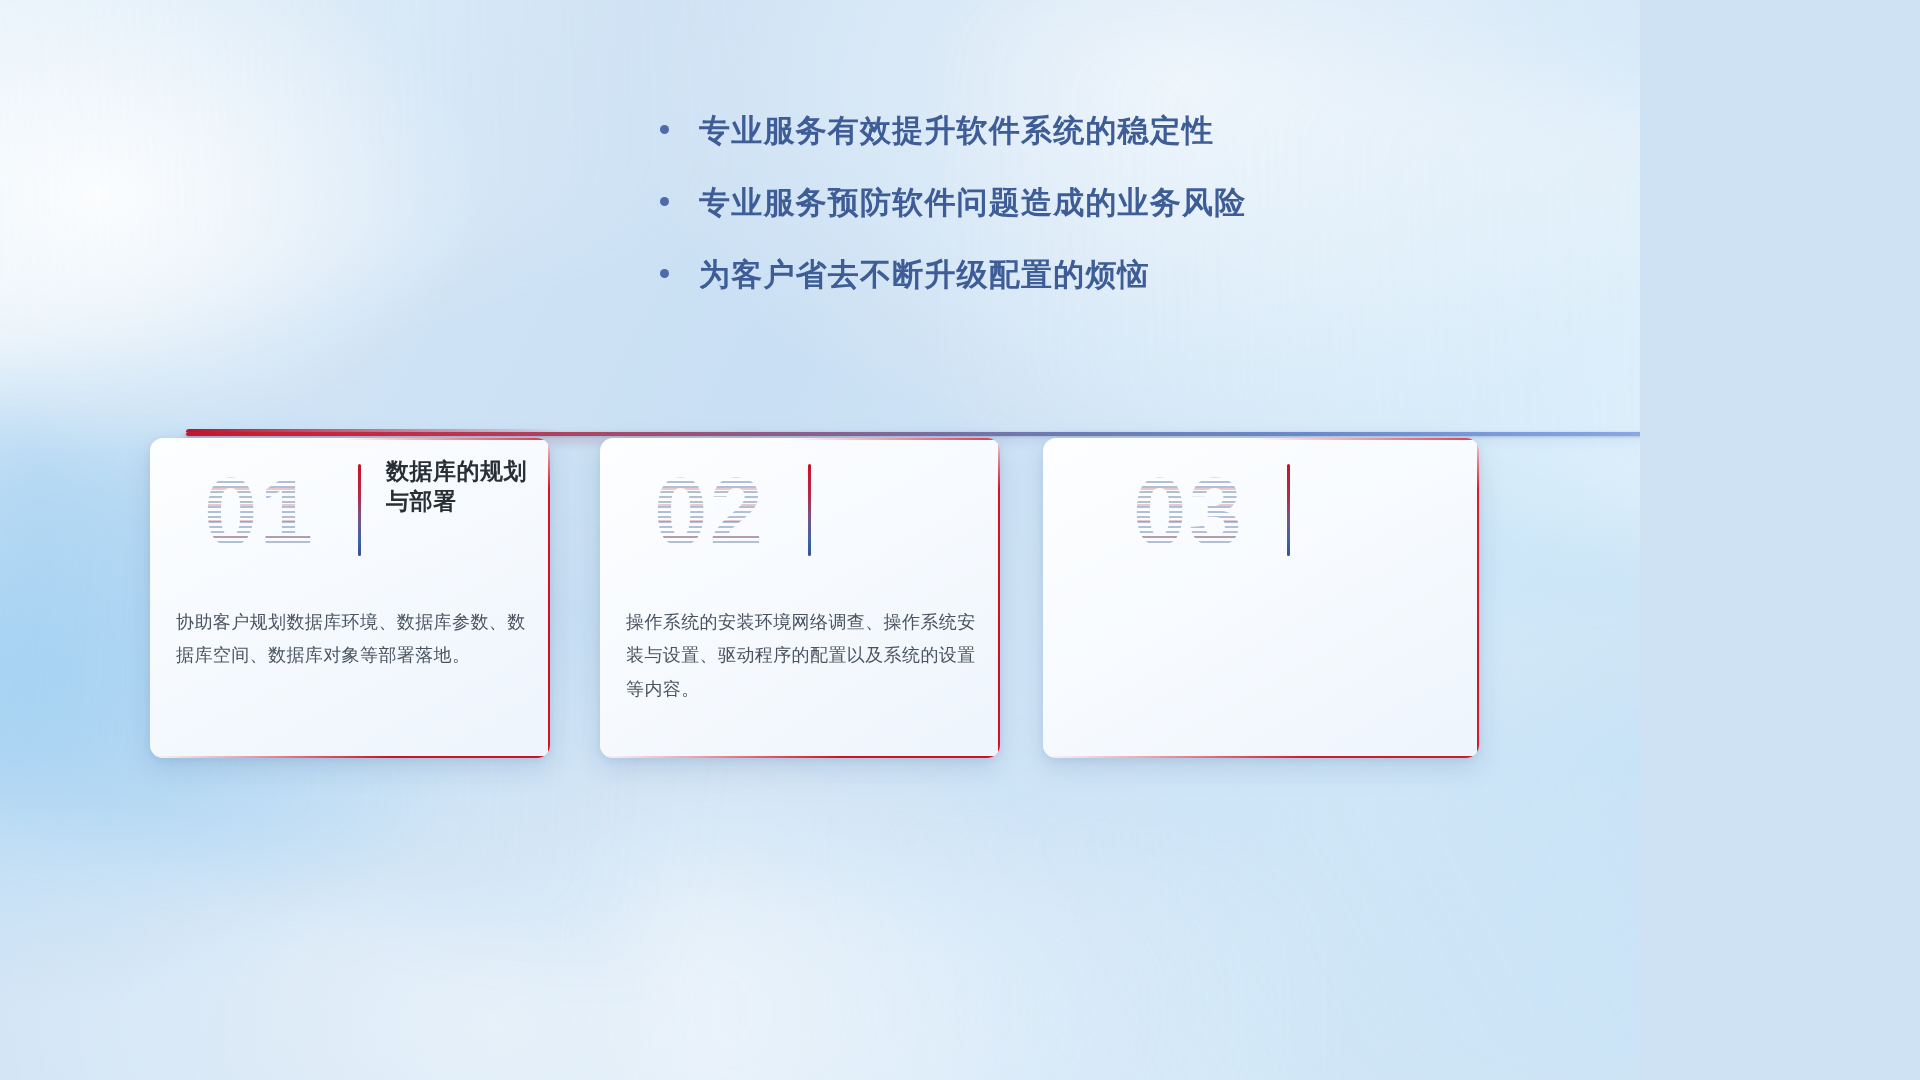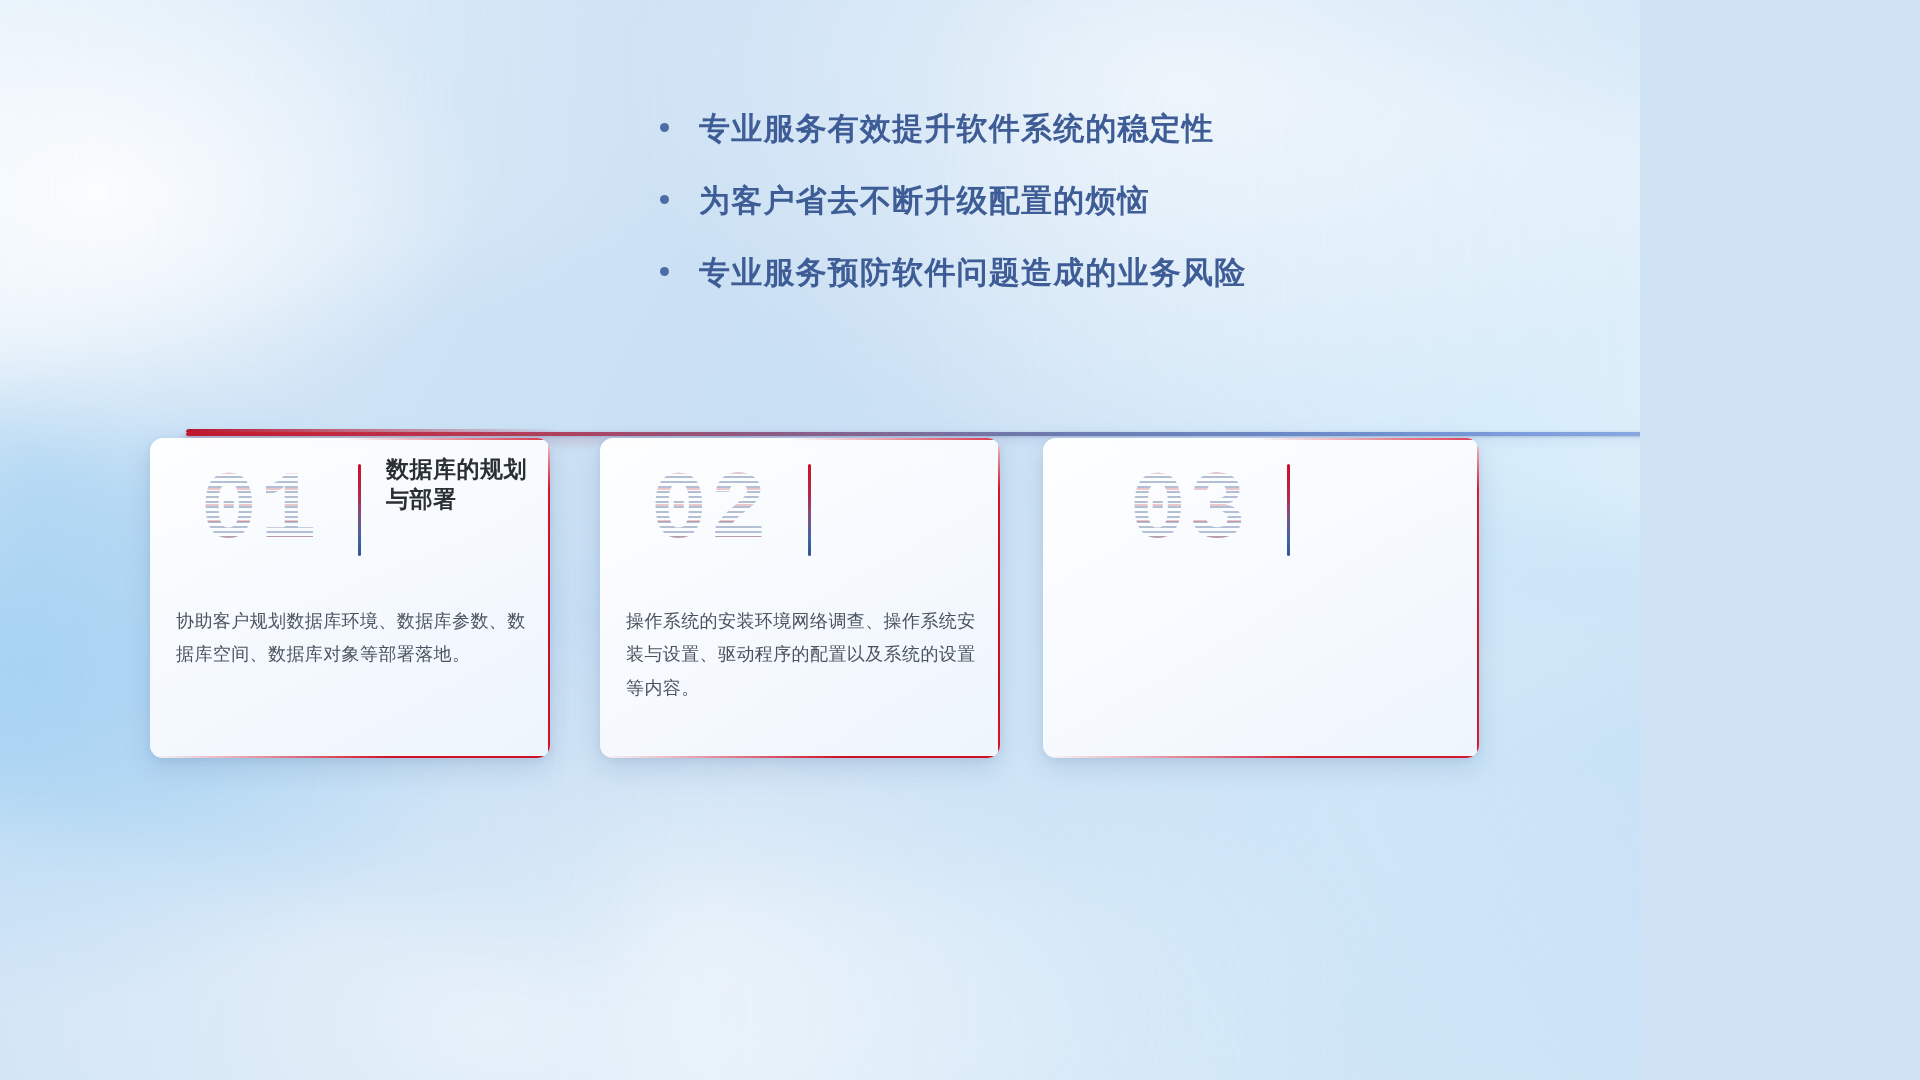--- a/index.html
+++ b/index.html
@@ -11,21 +11,20 @@
   #slide{
     position:relative;width:1640px;height:1080px;overflow:hidden;
     background:
       radial-gradient(ellipse 620px 420px at 6% 18%, rgba(255,255,255,.85) 0%, rgba(255,255,255,0) 62%),
       radial-gradient(ellipse 700px 520px at 2% 62%, rgba(168,212,244,.75) 0%, rgba(168,212,244,0) 65%),
       radial-gradient(ellipse 900px 600px at 30% 95%, rgba(255,255,255,.55) 0%, rgba(255,255,255,0) 70%),
       radial-gradient(ellipse 820px 560px at 72% 8%, rgba(255,255,255,.62) 0%, rgba(255,255,255,0) 68%),
       radial-gradient(ellipse 760px 520px at 96% 40%, rgba(196,228,248,.8) 0%, rgba(196,228,248,0) 70%),
       radial-gradient(ellipse 900px 620px at 88% 96%, rgba(213,232,247,.85) 0%, rgba(213,232,247,0) 72%),
       linear-gradient(118deg,#d6e9f7 0%,#cfe3f5 22%,#c9dff3 44%,#cfe4f6 63%,#d6e9f8 82%,#cfe2f2 100%);
-    font-family: Liberation Mono, monospace;
   }
   
   .streak{position:absolute;pointer-events:none;filter:blur(34px);opacity:.55;}
   .s1{left:-180px;top:-120px;width:900px;height:420px;background:linear-gradient(100deg,rgba(255,255,255,.9),rgba(255,255,255,0));transform:rotate(-12deg);}
   .s2{left:-60px;top:520px;width:760px;height:360px;background:linear-gradient(80deg,rgba(150,202,240,.75),rgba(150,202,240,0));transform:rotate(14deg);}
   .s3{right:-120px;top:60px;width:820px;height:420px;background:linear-gradient(260deg,rgba(255,255,255,.75),rgba(255,255,255,0));transform:rotate(9deg);}
   .s4{right:-140px;bottom:-60px;width:900px;height:400px;background:linear-gradient(250deg,rgba(186,222,247,.8),rgba(186,222,247,0));transform:rotate(-8deg);}
   .s5{left:640px;top:880px;width:700px;height:260px;background:linear-gradient(90deg,rgba(255,255,255,.7),rgba(255,255,255,0));filter:blur(48px);}
 
   
@@ -131,25 +130,25 @@
   <div class="streak s4"></div>
   <div class="streak s5"></div>
 
   <div class="bullets">
     <div class="bullet-row">
       <span class="bullet-dot"></span>
       <span class="bullet-text">专业服务有效提升软件系统的稳定性</span>
     </div>
     <div class="bullet-row">
       <span class="bullet-dot"></span>
-      <span class="bullet-text">为客户省去不断升级配置的烦恼</span>
+      <span class="bullet-text">专业服务预防软件问题造成的业务风险</span>
     </div>
     <div class="bullet-row">
       <span class="bullet-dot"></span>
-      <span class="bullet-text">专业服务预防软件问题造成的业务风险</span>
+      <span class="bullet-text">为客户省去不断升级配置的烦恼</span>
     </div>
   </div>
 
   <div class="divider-wrap">
     <div class="divider-glow"></div>
     <div class="divider"></div>
   </div>
 
   <div class="cards">
 

